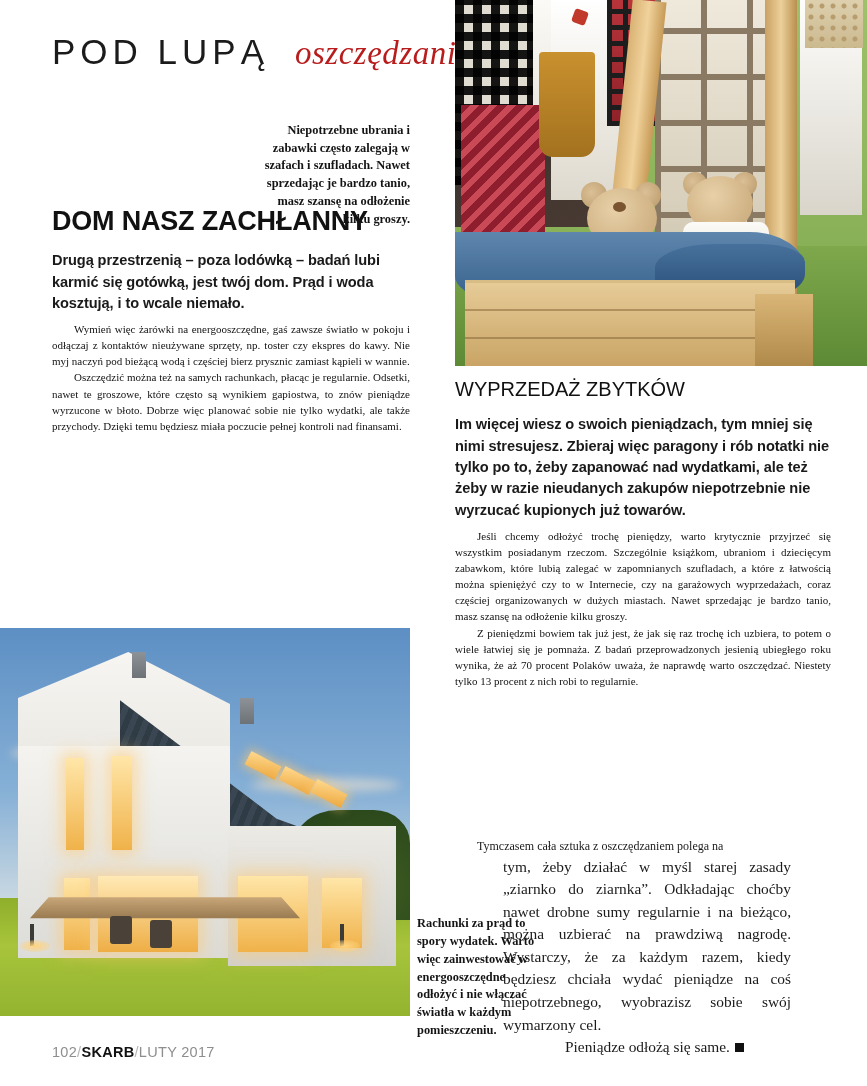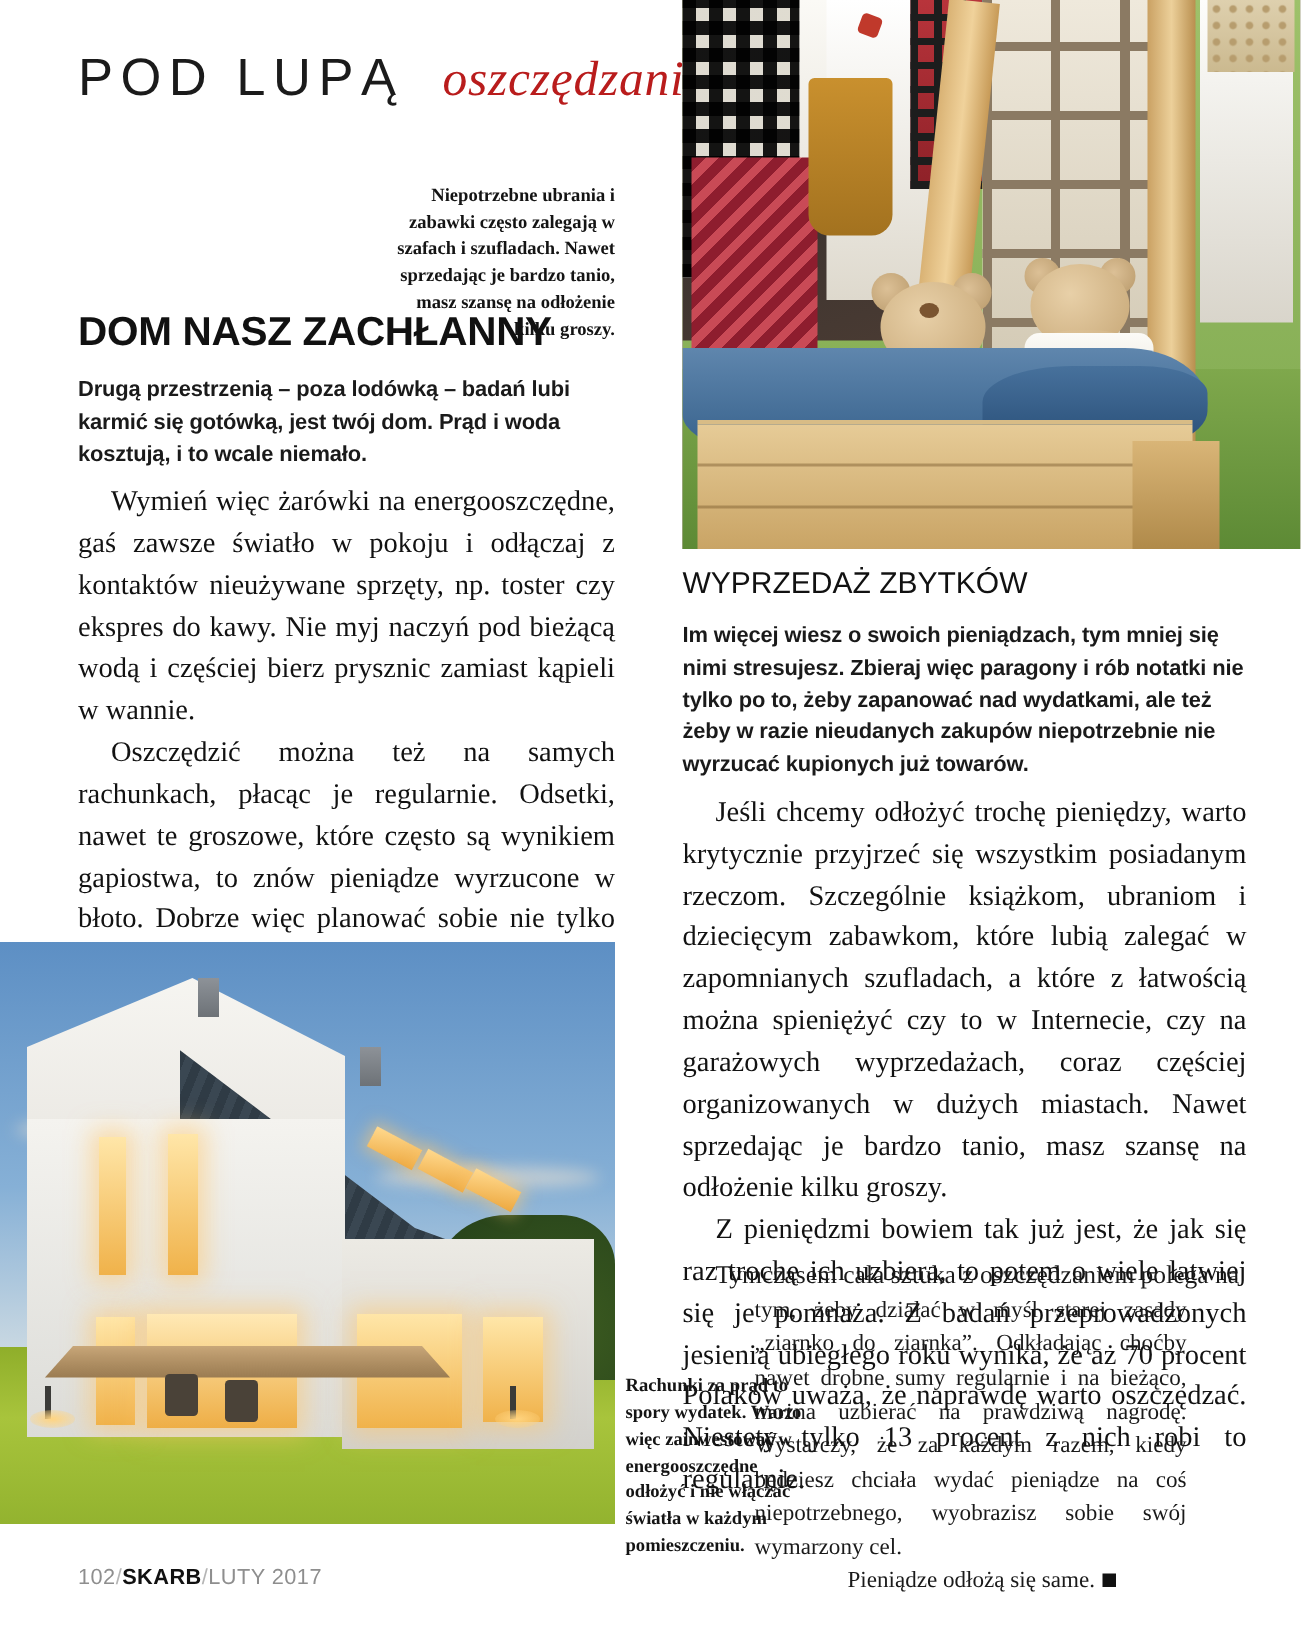--- a/index.html
+++ b/index.html
@@ -258,21 +258,21 @@
     font-weight: 700;
     font-size: 14.6px;
     line-height: 1.46;
     margin: 0 0 7px 0;
     color: #1a1a1a;
     letter-spacing: -0.1px;
   }
 
   p.body {
     font-family: "Liberation Serif", serif;
-    font-size: 19px;
+    font-size: 11px;
     line-height: 1.465;
     margin: 0;
     text-align: justify;
     text-indent: 22px;
     color: #121212;
     hyphens: manual;
   }
   p.body.noindent { text-indent: 0; }
 
   
@@ -295,21 +295,21 @@
     text-align: left;
     color: #141414;
   }
 
   
   .tail-wrap {
     position: absolute; left: 455px; top: 838px; width: 376px;
   }
   .tail-first {
     font-family: "Liberation Serif", serif;
-    font-size: 17px;
+    font-size: 12px;
     line-height: 1.465;
     text-align: justify;
     text-indent: 22px;
     margin: 0;
   }
   .tail-rest {
     font-family: "Liberation Serif", serif;
     font-size: 15.4px;
     line-height: 1.465;
     text-align: justify;

